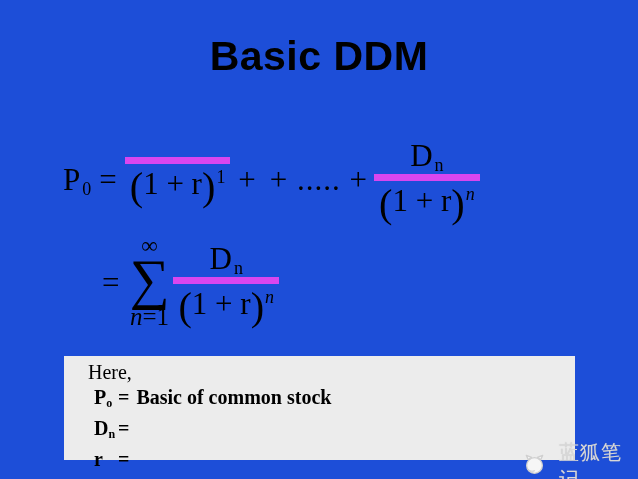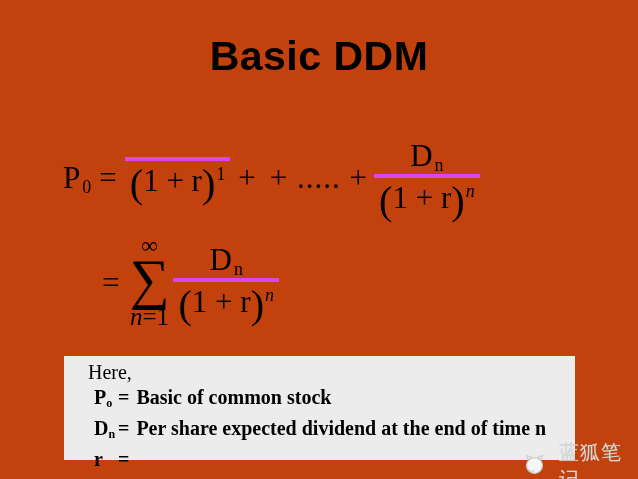--- a/index.html
+++ b/index.html
@@ -1,19 +1,19 @@
 <!DOCTYPE html>
 <html><head>
 <meta charset="utf-8">
 <style>
   html, body { margin: 0; padding: 0; background: #ffffff; }
   .slide {
     position: relative;
     width: 638px; height: 479px;
-    background: #c2410c;
+    background: #1d4ed8;
     color: #000000;
     font-family: "Liberation Serif", serif;
     overflow: hidden;
   }
 
   
   .title {
     position: absolute;
     top: 36px; left: 0; right: 0;
     margin: 0;
@@ -42,21 +42,21 @@
     vertical-align: -0.28em;
     line-height: 0;
     padding-left: 2px;
   }
   .op { margin: 0 8px; }
   .op.dots { margin: 0 6px; letter-spacing: 1px; }
 
   .frac { display: inline-flex; flex-direction: column; align-items: center; }
   .num { padding: 0 10px 3px; }
   .den {
-    border-top: 4px solid #d946ef;
+    border-top: 7px solid #d946ef;
     padding: 2px 5px 0;
     line-height: 1.15;
   }
   .paren {
     font-size: 1.3em;
     line-height: 0;
     vertical-align: -0.14em;
   }
   .sup {
     font-size: 0.58em;
@@ -163,21 +163,20 @@
 
     <div class="def-row">
       <span class="sym"><span>P</span><sub>o</sub></span>
       <span class="eq">=</span>
       <span class="desc">Basic of common stock</span>
     </div>
 
     <div class="def-row">
       <span class="sym"><span>D</span><sub>n</sub></span>
       <span class="eq">=</span>
-      <span class="desc">Per share expected dividend at the end of time n</span>
     </div>
 
     <div class="def-row">
       <span class="sym"><span>r</span><sub></sub></span>
       <span class="eq">=</span>
     </div>
   </div>
 
   <div class="watermark">
     <span>

